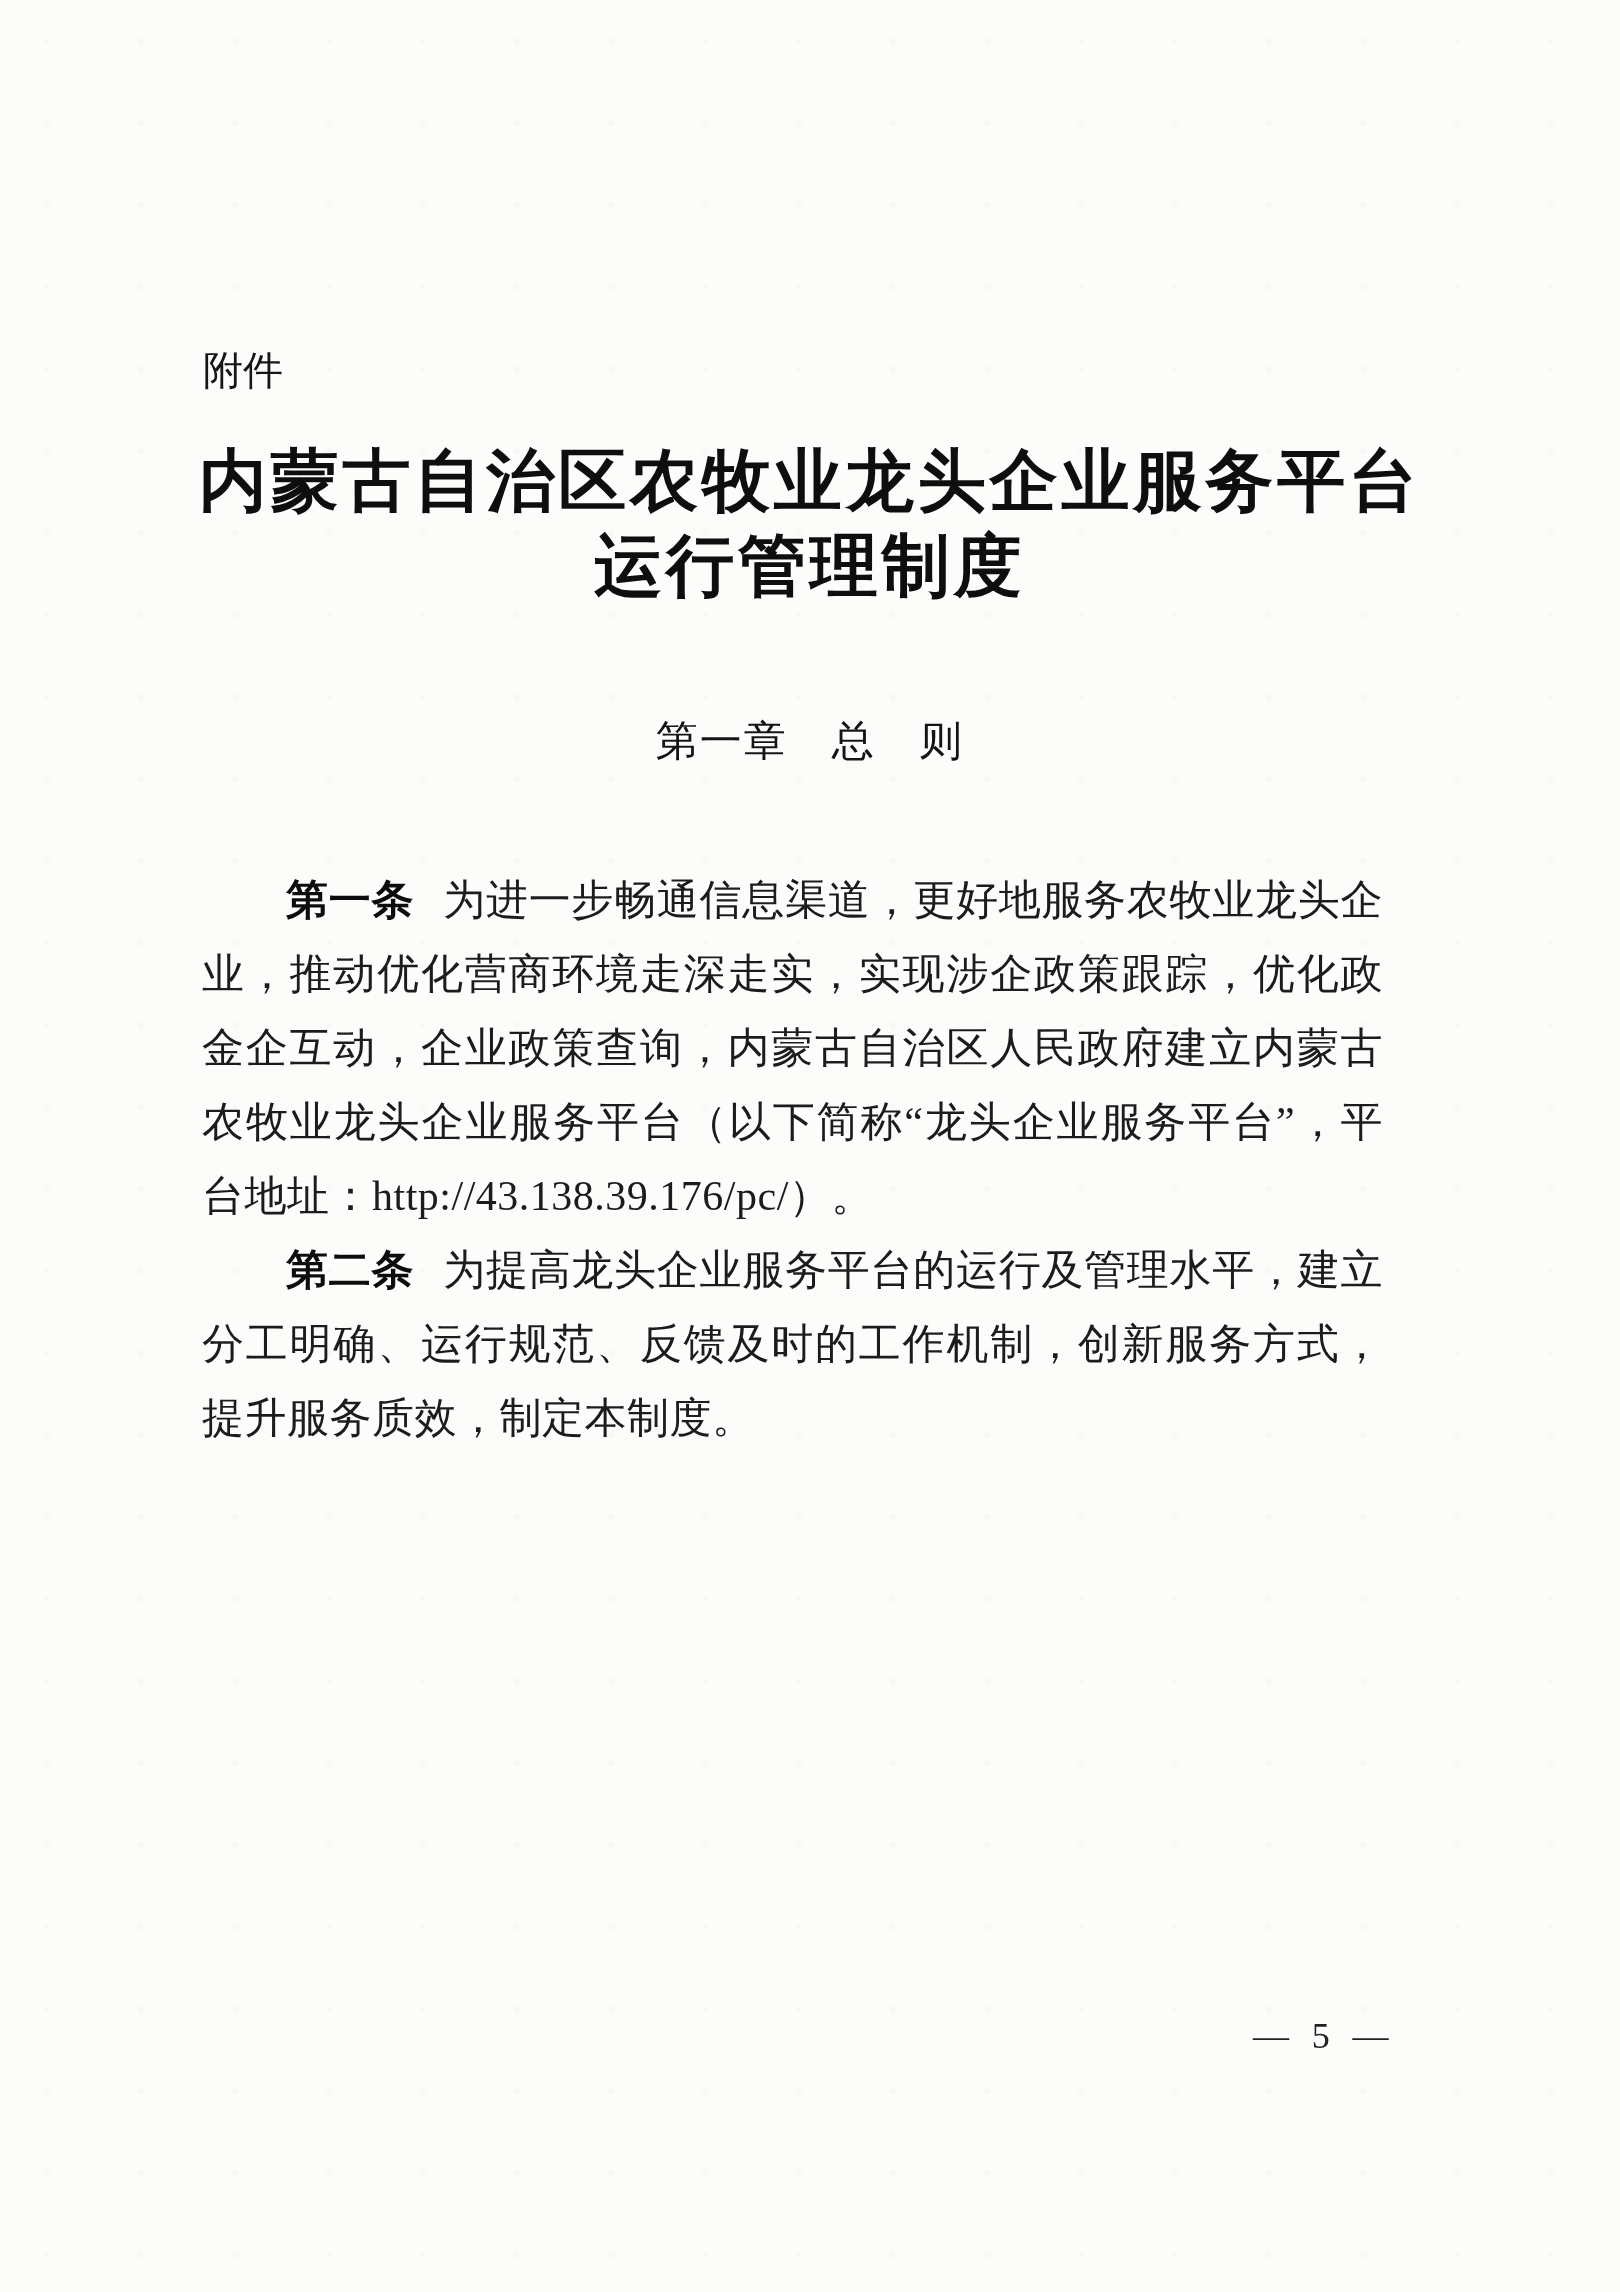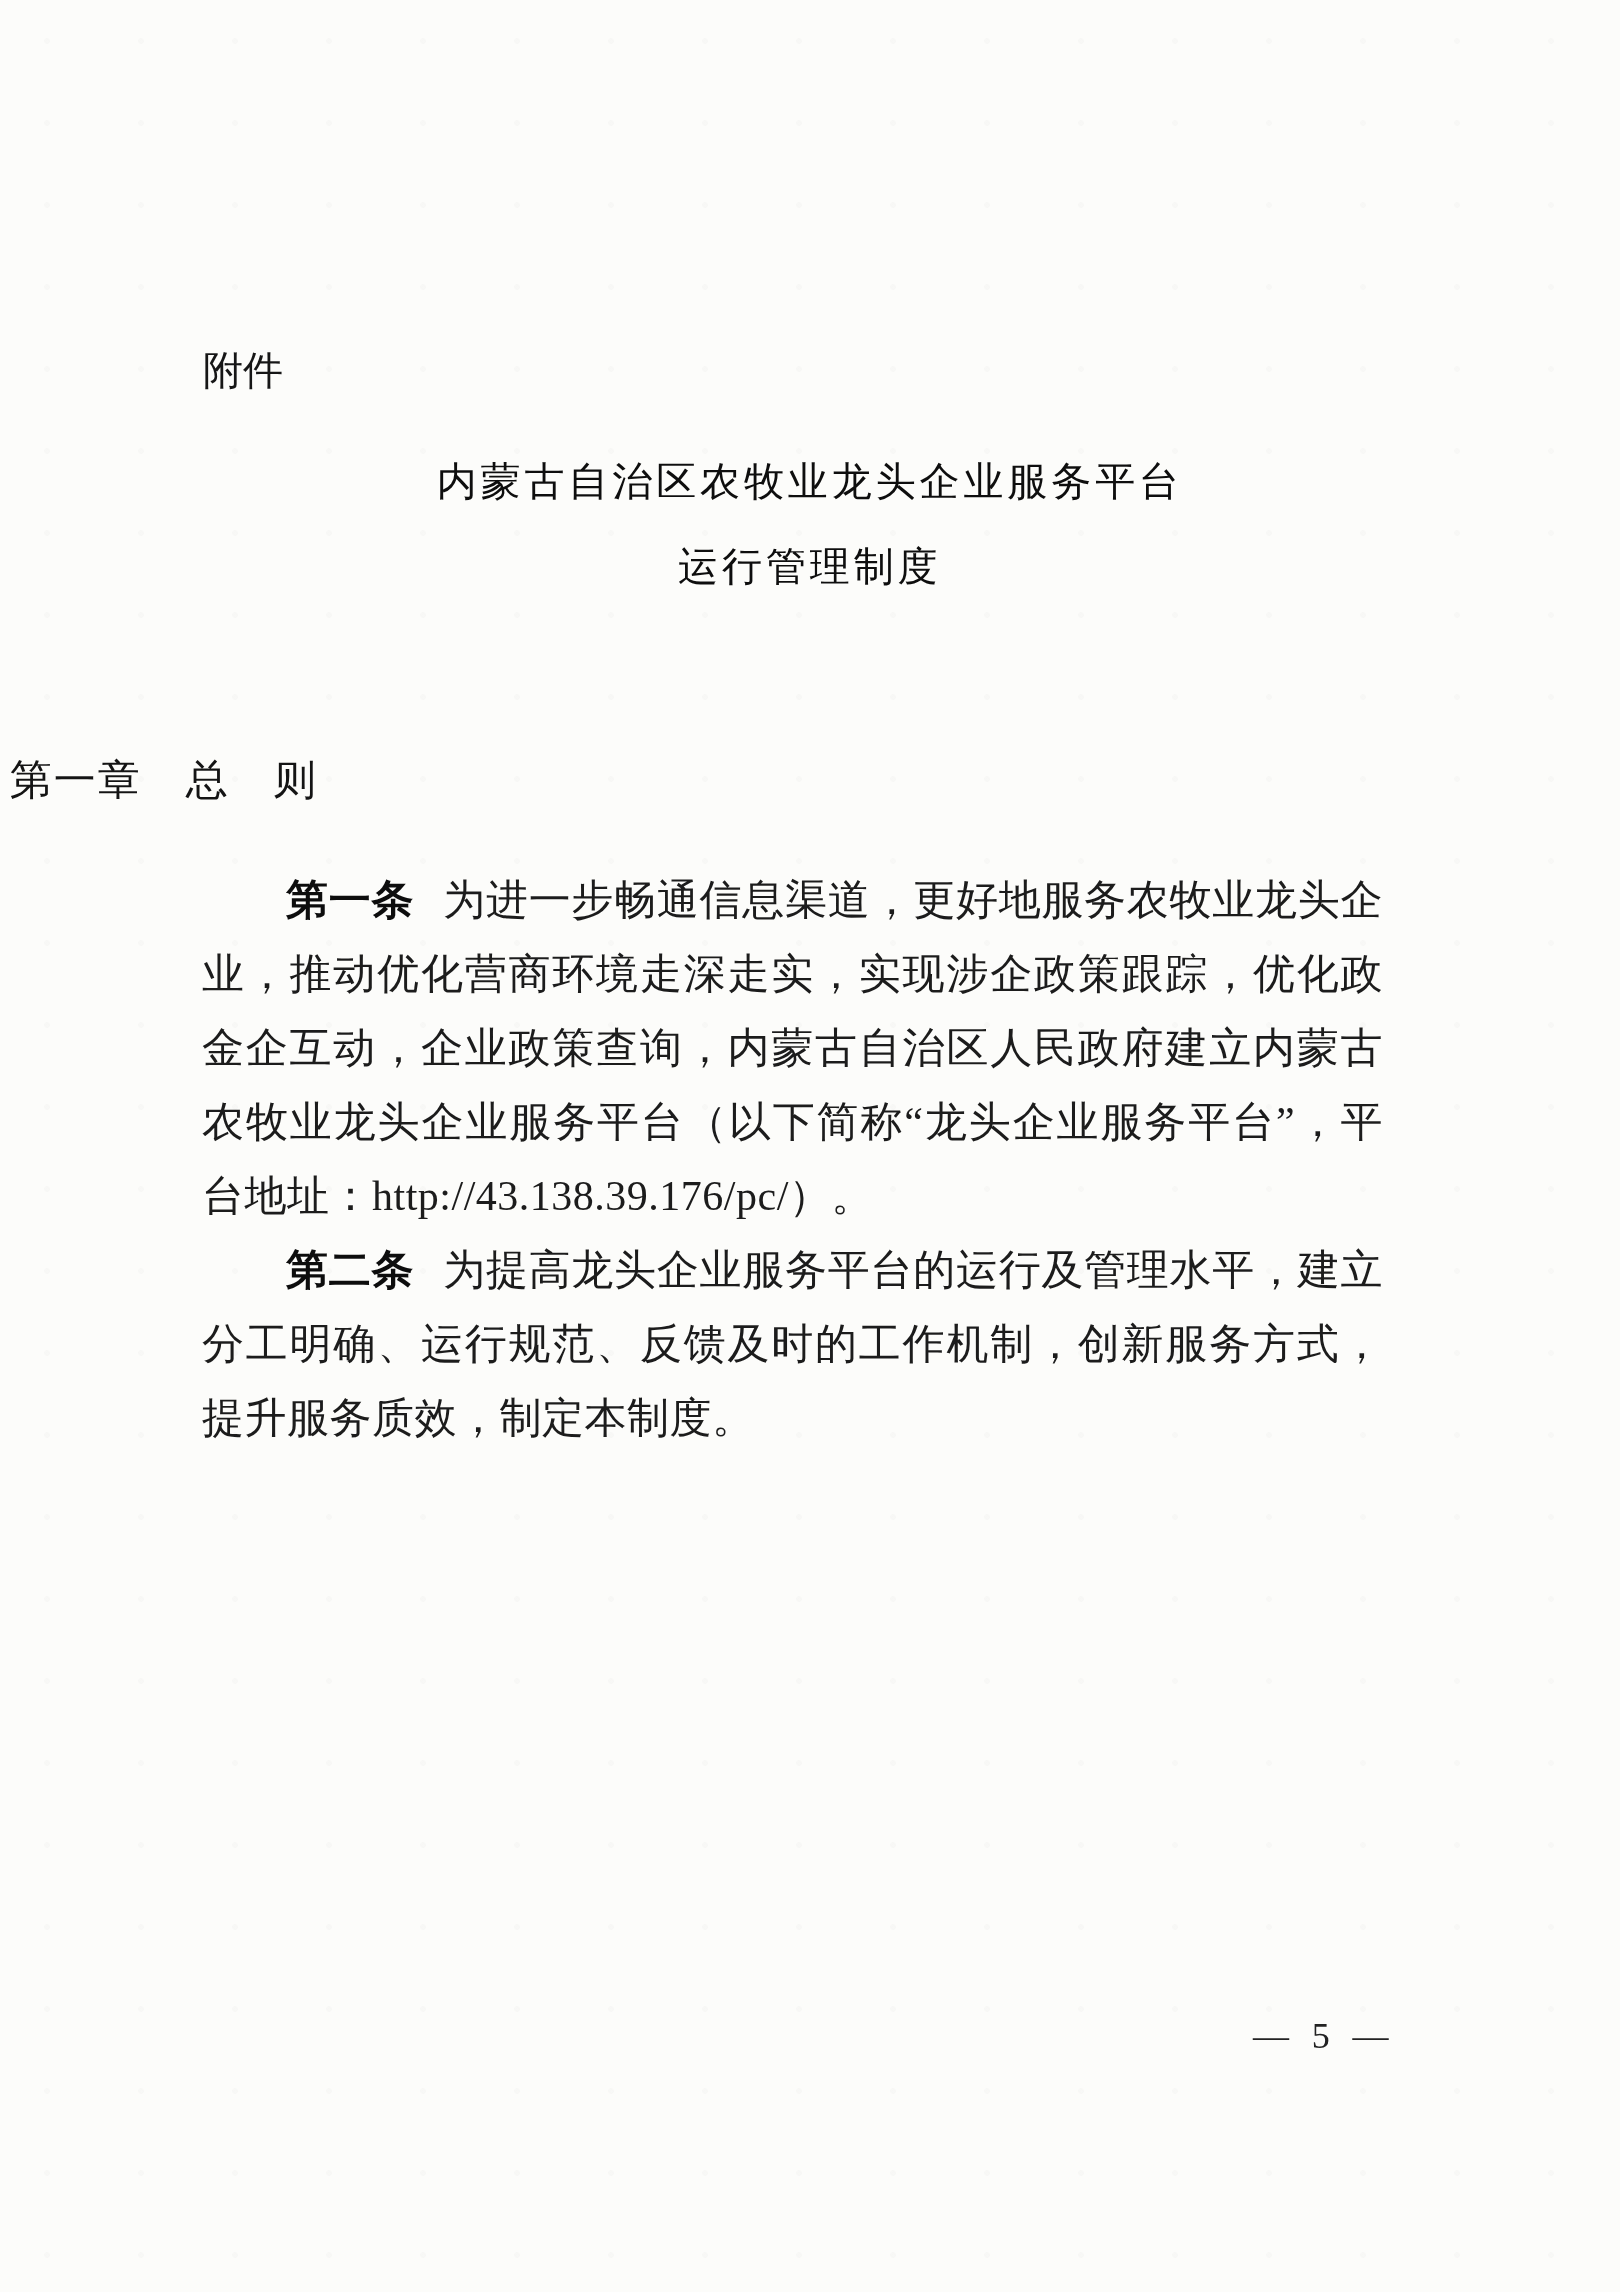--- a/index.html
+++ b/index.html
@@ -28,38 +28,37 @@
     font-size: 40px;
     line-height: 59px;
     color: #161616;
   }
   .doc-title {
     position: absolute;
     left: 9.8px;
     width: 1600px;
     top: 439px;
     text-align: center;
-    font-size: 40px;
-    font-weight: 400;
+    font-size: 68px;
+    font-weight: 700;
     line-height: 85px;
     letter-spacing: 3.9px;
     color: #0e0e0e;
   }
   .chapter-heading {
     position: absolute;
     left: 9.8px;
     width: 1600px;
     top: 710px;
-    text-align: left;
-    font-family: Liberation Serif, serif;
+    text-align: center;
+    font-family: Liberation Sans, sans-serif;
     font-size: 42px;
     line-height: 61px;
     letter-spacing: 2px;
     color: #141414;
-    margin-top: 40px;
   }
   .body-text {
     position: absolute;
     left: 202px;
     top: 863px;
     width: 1181px;
     font-size: 42px;
     line-height: 74px;
     letter-spacing: 0.5px;
     text-align: justify;

